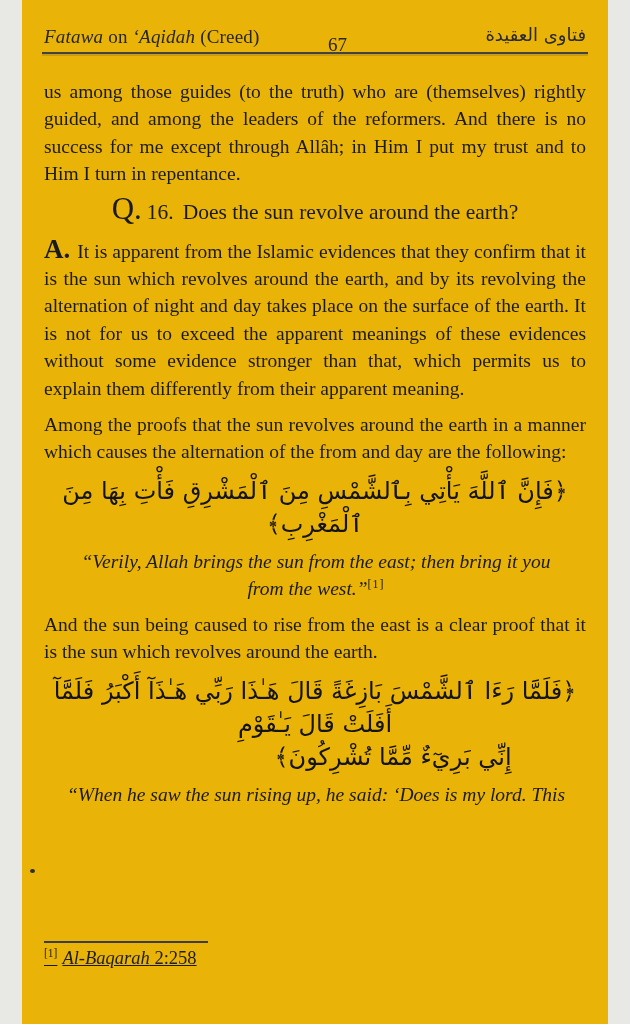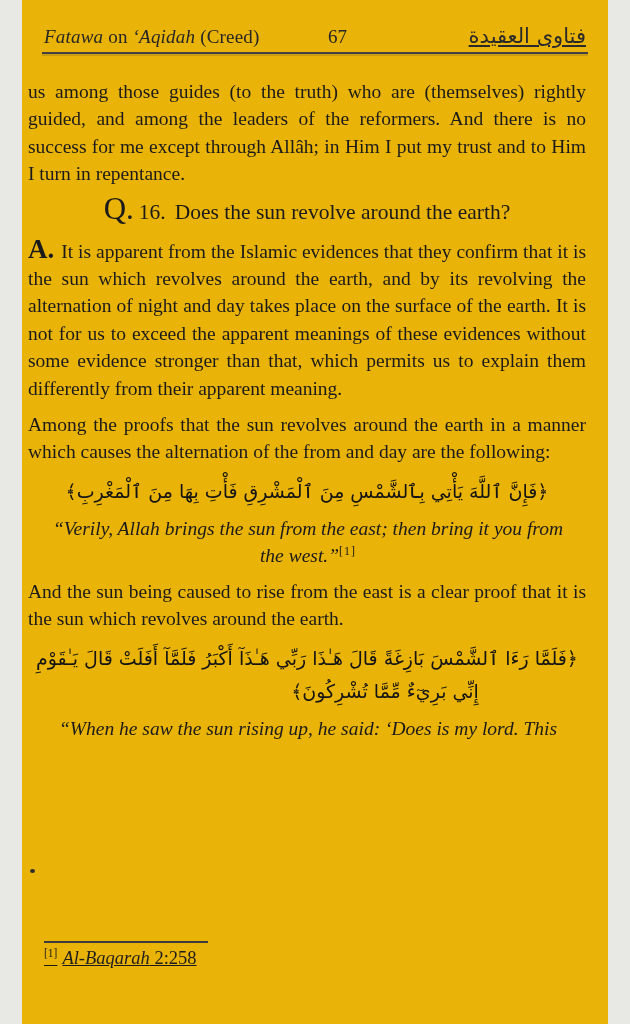--- a/index.html
+++ b/index.html
@@ -17,39 +17,38 @@
   
   .header {
     position: relative;
     height: 52px;
     padding: 0 22px;
     font-size: 19px;
     color: #262626;
   }
   .running-title { position: absolute; left: 22px; top: 26px; letter-spacing: 0.2px; }
   .running-title i { font-style: italic; }
-  .page-number { position: absolute; left: 306px; top: 26px; }
+  .page-number { position: absolute; left: 306px; top: 34px; }
   .arabic-title {
     position: absolute; right: 22px; top: 24px;
     direction: rtl;
     font-family: "DejaVu Sans", sans-serif;
-    font-size: 21px;
+    font-size: 18px;
     color: #2a2a2a;
-    text-decoration: underline;
   }
   .header-rule {
     margin: 0 20px;
     height: 2px;
     background: #424242;
     box-shadow: 0 2px 0 rgba(60,60,60,0.18);
   }
 
   
   .main {
-    padding: 24px 22px 0 6px;
+    padding: 24px 22px 0 22px;
     font-size: 19.5px;
     line-height: 27.4px;
     text-align: justify;
   }
   .para { margin: 0 0 9px 0; }
 
   .q-heading {
     margin: 5px 0 11px 0;
     font-size: 21.5px;
     line-height: 30px;
@@ -59,21 +58,21 @@
   }
   .q-big { font-size: 31px; line-height: 0; }
   .q-num { margin-left: 5px; }
   .q-text { margin-left: 9px; }
 
   .a-big { font-size: 27px; font-weight: bold; line-height: 0; margin-right: 7px; }
 
   .verse {
     direction: rtl;
     font-family: "DejaVu Sans", sans-serif;
-    font-size: 19px;
+    font-size: 24px;
     line-height: 33px;
     text-align: center;
     margin: 3px 0 7px 0;
     color: #141414;
   }
   .verse-line2 { position: relative; left: 78px; }
 
   .quote {
     font-style: italic;
     margin: 0 16px 9px 18px;

